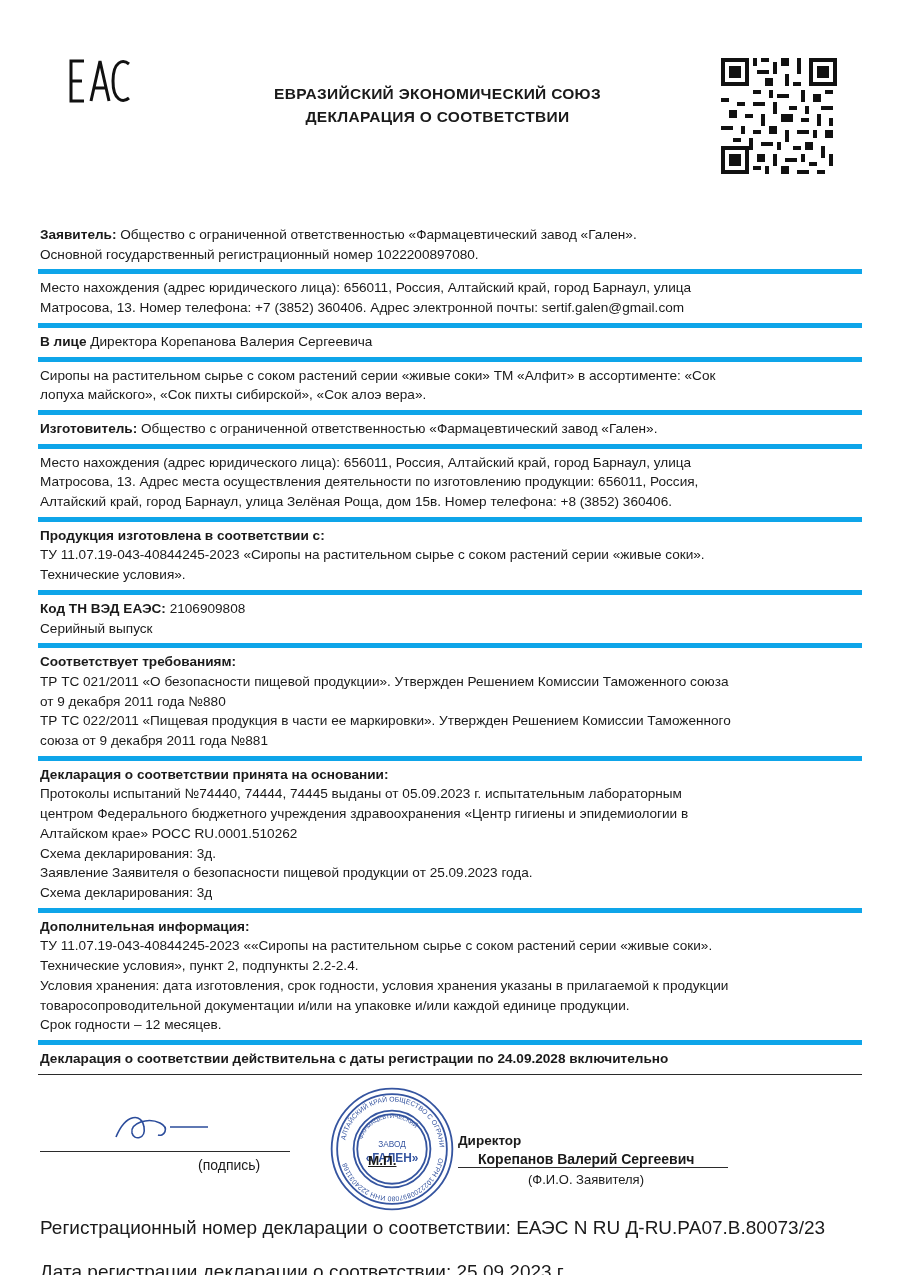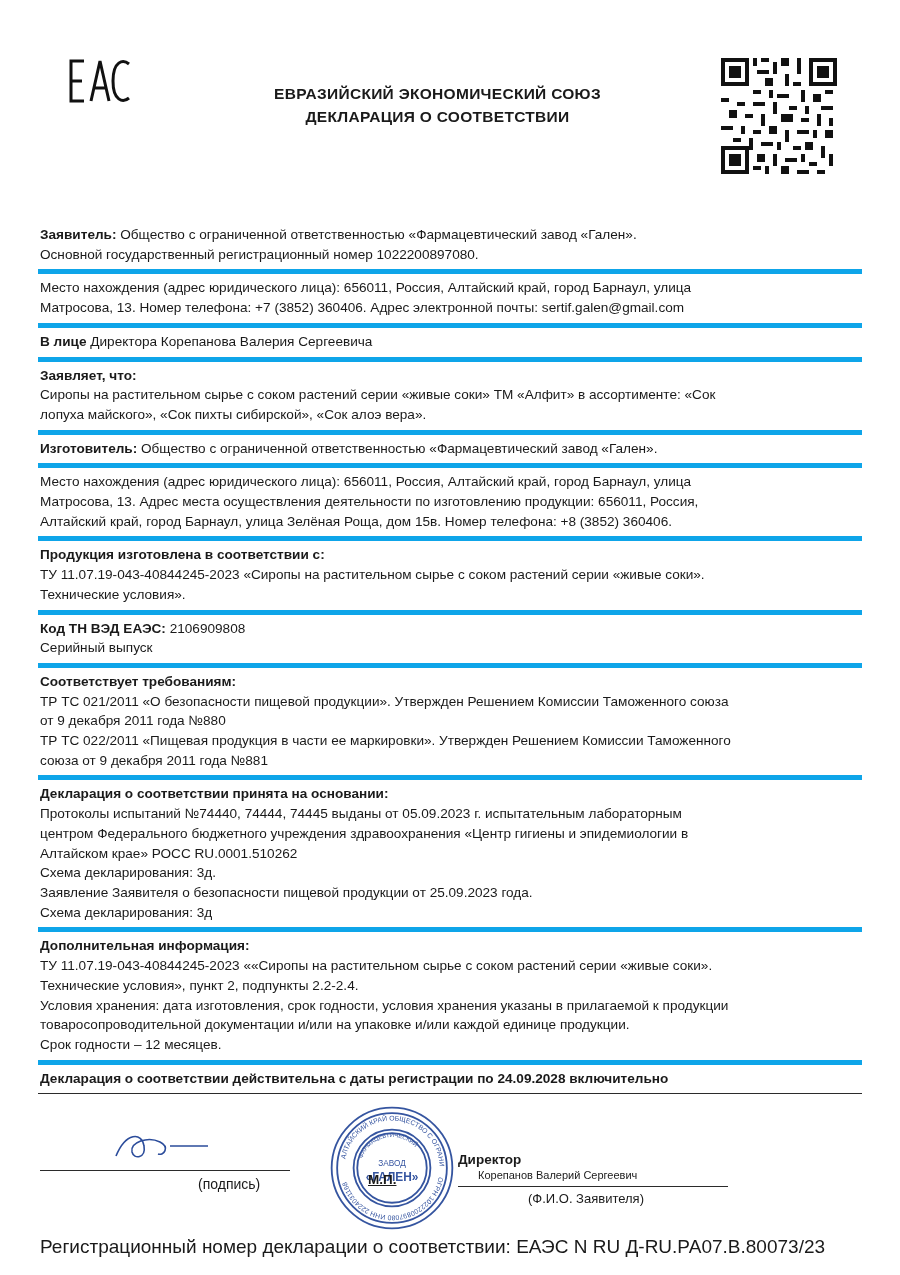--- a/index.html
+++ b/index.html
@@ -176,22 +176,22 @@
     position: absolute;
     left: 420px;
     top: 88px;
     width: 270px;
     border-bottom: 1px solid #2b2b2b;
   }
   .sig-name-right {
     position: absolute;
     left: 440px;
     top: 70px;
-    font-size: 11px;
-    font-weight: normal;
+    font-size: 14px;
+    font-weight: bold;
   }
   .sig-caption-right {
     position: absolute;
     left: 490px;
     top: 92px;
     font-size: 13px;
   }
 
   .reg-row {
     font-size: 19px;
@@ -311,21 +311,20 @@
       <div class="row">
         <p class="l">Место нахождения (адрес юридического лица): 656011, Россия, Алтайский край, город Барнаул, улица</p>
         <p class="l">Матросова, 13. Номер телефона: +7 (3852) 360406. Адрес электронной почты: sertif.galen@gmail.com</p>
       </div>
 
       <div class="row">
         <p class="l"><span class="lbl">В лице</span><span> Директора Корепанова Валерия Сергеевича</span></p>
       </div>
 
       <div class="row">
-        <p class="l lbl">Заявляет, что:</p>
         <p class="l">Сиропы на растительном сырье с соком растений серии «живые соки» ТМ «Алфит» в ассортименте: «Сок</p>
         <p class="l">лопуха майского», «Сок пихты сибирской», «Сок алоэ вера».</p>
       </div>
 
       <div class="row">
         <p class="l"><span class="lbl">Изготовитель:</span><span> Общество с ограниченной ответственностью «Фармацевтический завод «Гален».</span></p>
       </div>
 
       <div class="row">
         <p class="l">Место нахождения (адрес юридического лица): 656011, Россия, Алтайский край, город Барнаул, улица</p>

